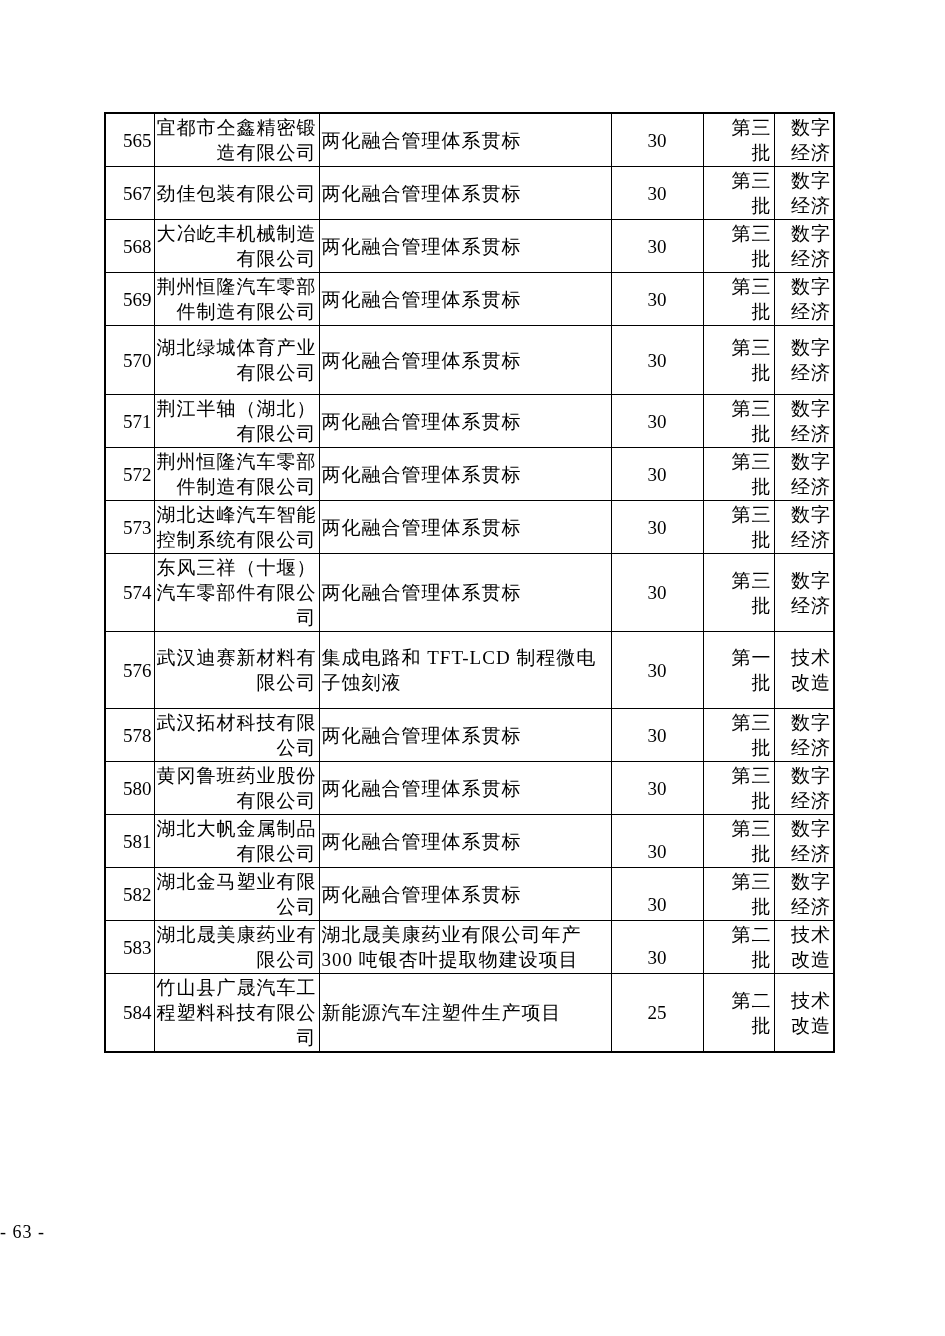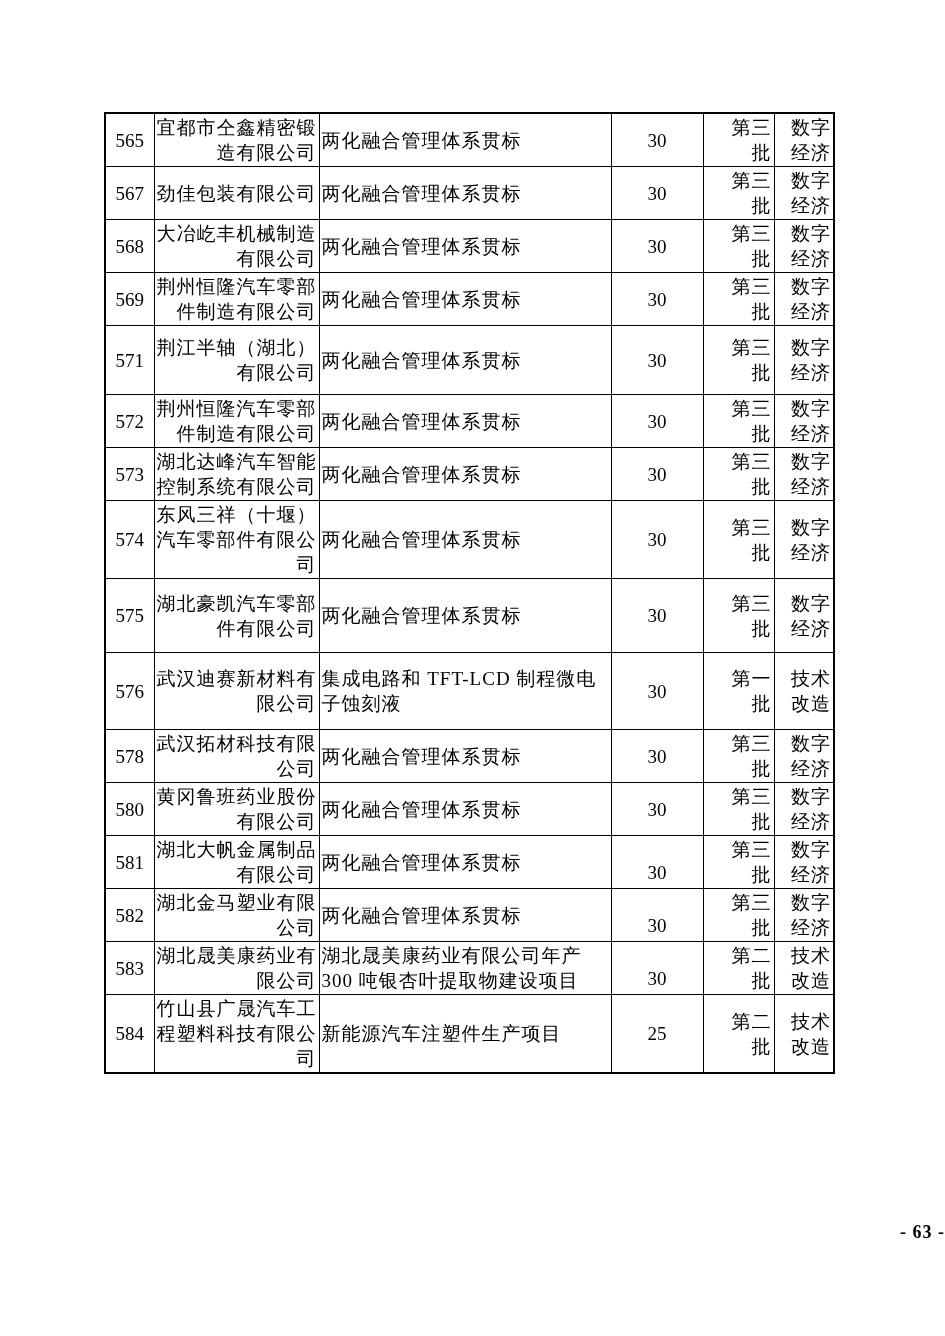--- a/index.html
+++ b/index.html
@@ -28,21 +28,21 @@
   }
   table.doc-table td {
     border: 1px solid #000000;
     vertical-align: middle;
     font-size: 19px;
     line-height: 25px;
     padding: 1px 2px;
     overflow: hidden;
   }
   td.col-no {
-    text-align: center;
+    text-align: right;
     letter-spacing: 0;
   }
   td.col-company {
     text-align: right;
     padding-left: 10px;
     padding-right: 4px;
     letter-spacing: 1px;
   }
   td.col-project {
     text-align: left;
@@ -72,24 +72,23 @@
   tbody.rows tr:nth-child(14) td.col-amount,
   tbody.rows tr:nth-child(15) td.col-amount {
     vertical-align: bottom;
     padding-bottom: 3px;
   }
   .page-footer {
     position: absolute;
     top: 1222px;
     left: 0;
     width: 945px;
-    text-align: right;
+    text-align: left;
     font-size: 18px;
     letter-spacing: 1px;
-    font-weight: bold;
   }
 </style>
 </head>
 <body>
 
 <div class="doc-table-wrap">
   <table class="doc-table">
     <colgroup>
       <col style="width:49px">
       <col style="width:165px">
@@ -133,20 +132,30 @@
     <td class="col-no">569</td>
     <td class="col-company">荆州恒隆汽车零部件制造有限公司</td>
     <td class="col-project">两化融合管理体系贯标</td>
     <td class="col-amount">30</td>
     <td class="col-batch">第三
 批</td>
     <td class="col-category">数字
 经济</td>
   </tr>
         <tr>
+    <td class="col-no">570</td>
+    <td class="col-company">湖北绿城体育产业有限公司</td>
+    <td class="col-project">两化融合管理体系贯标</td>
+    <td class="col-amount">30</td>
+    <td class="col-batch">第三
+批</td>
+    <td class="col-category">数字
+经济</td>
+  </tr>
+        <tr>
     <td class="col-no">571</td>
     <td class="col-company">荆江半轴（湖北）有限公司</td>
     <td class="col-project">两化融合管理体系贯标</td>
     <td class="col-amount">30</td>
     <td class="col-batch">第三
 批</td>
     <td class="col-category">数字
 经济</td>
   </tr>
         <tr>
@@ -165,30 +174,20 @@
     <td class="col-project">两化融合管理体系贯标</td>
     <td class="col-amount">30</td>
     <td class="col-batch">第三
 批</td>
     <td class="col-category">数字
 经济</td>
   </tr>
         <tr>
     <td class="col-no">574</td>
     <td class="col-company">东风三祥（十堰）汽车零部件有限公司</td>
-    <td class="col-project">两化融合管理体系贯标</td>
-    <td class="col-amount">30</td>
-    <td class="col-batch">第三
-批</td>
-    <td class="col-category">数字
-经济</td>
-  </tr>
-        <tr>
-    <td class="col-no">575</td>
-    <td class="col-company">湖北豪凯汽车零部件有限公司</td>
     <td class="col-project">两化融合管理体系贯标</td>
     <td class="col-amount">30</td>
     <td class="col-batch">第三
 批</td>
     <td class="col-category">数字
 经济</td>
   </tr>
         <tr>
     <td class="col-no">576</td>
     <td class="col-company">武汉迪赛新材料有限公司</td>

